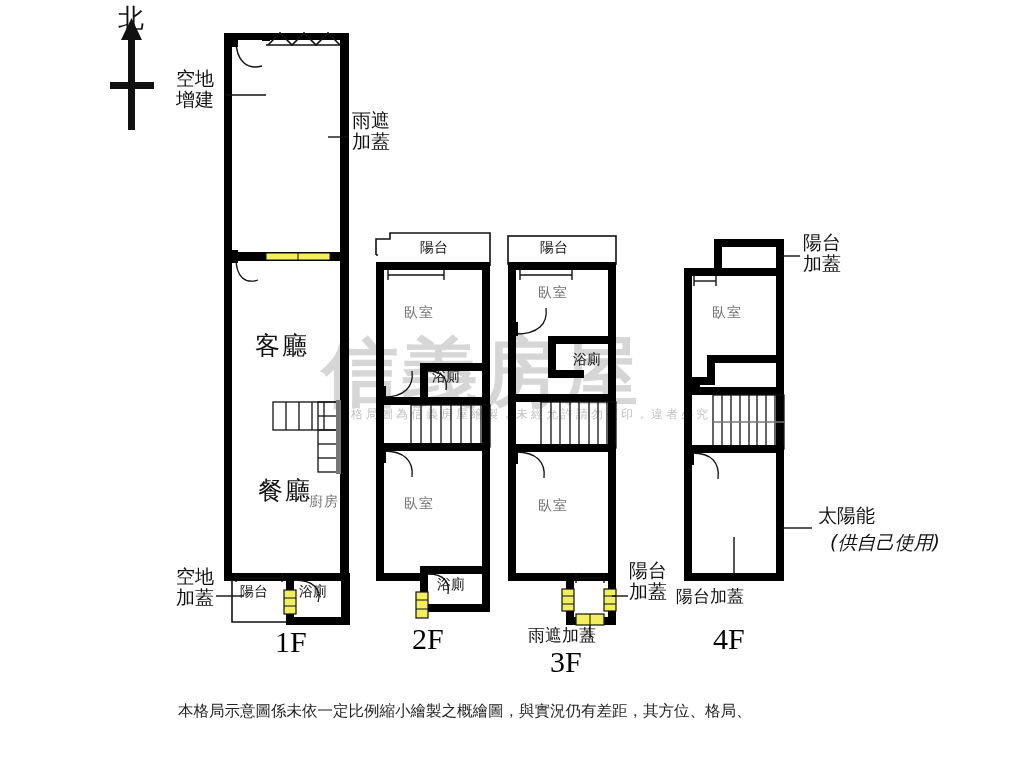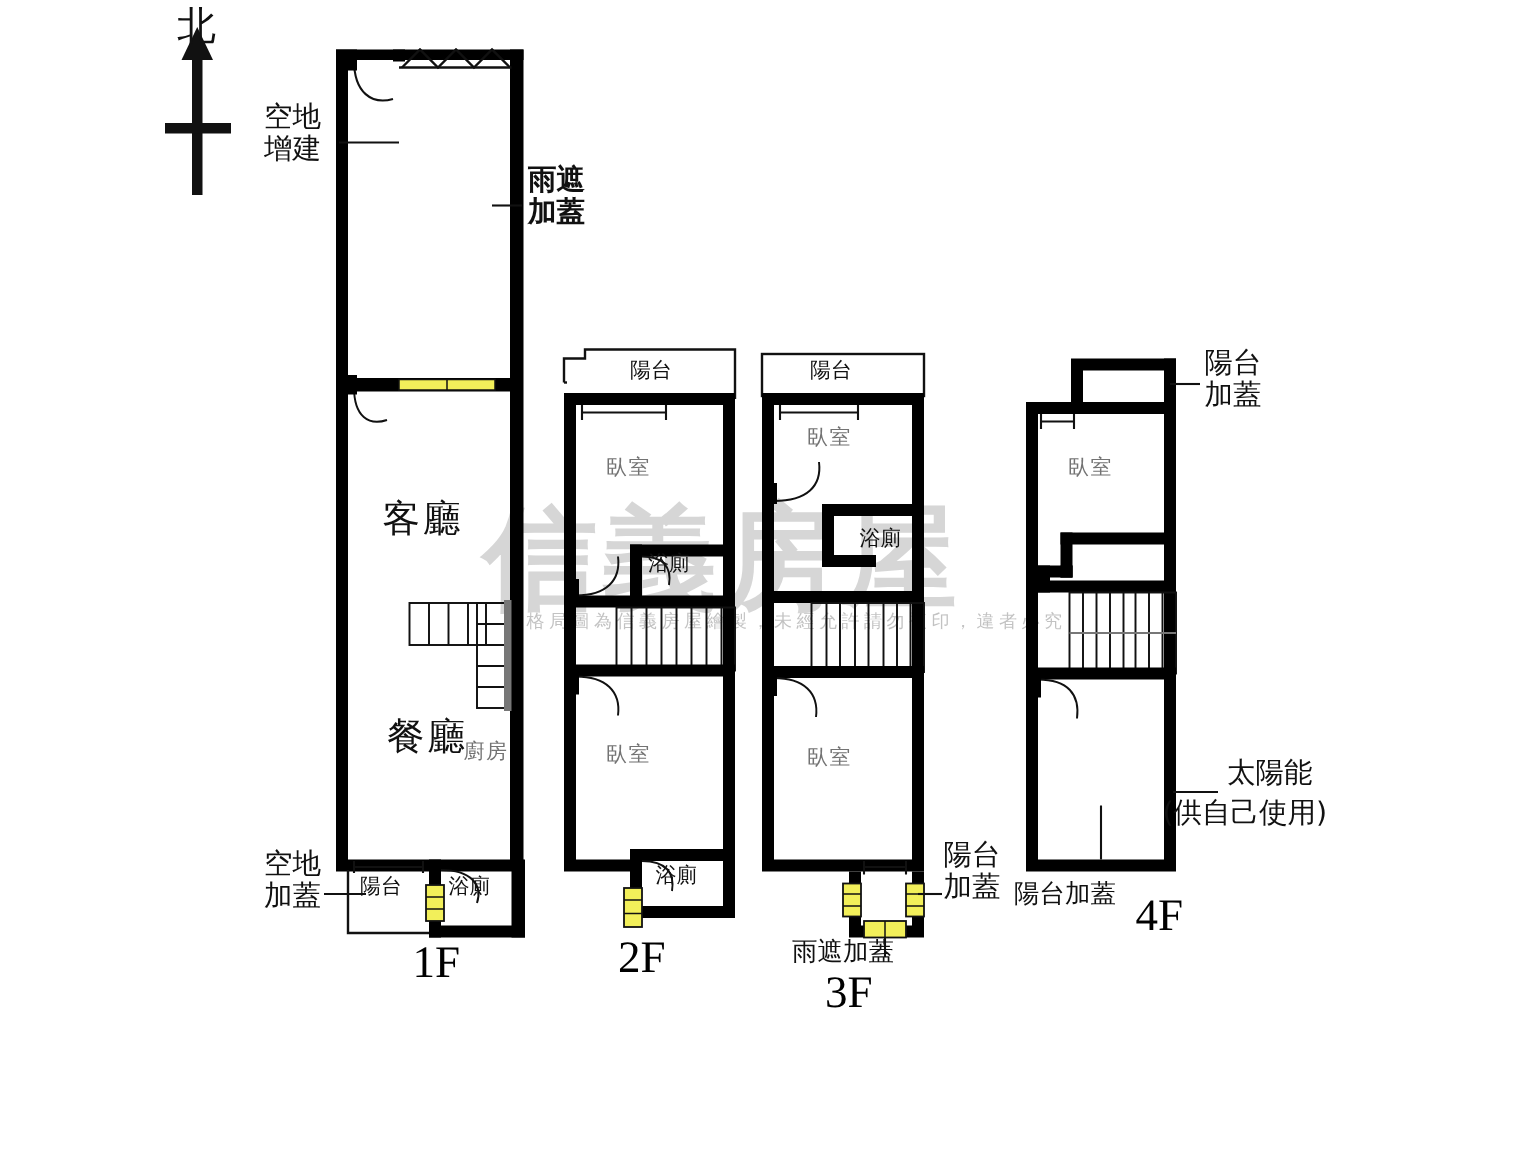--- a/index.html
+++ b/index.html
@@ -297,21 +297,21 @@
     <line x1="734" y1="537" x2="734" y2="573" stroke="#111" stroke-width="1.4"></line>
     <line x1="782" y1="528" x2="812" y2="528" stroke="#111" stroke-width="1.4"></line>
   </g>
 </svg>
 
 <div class="lbl cjk" id="compass-label" style="left:118px;top:4px;">北</div>
 
 <div class="lbl cjk callout" style="left:176px;top:68px;text-align:left;">空地
 增建</div>
 
-<div class="lbl cjk callout" style="left:352px;top:110px;text-align:right;font-weight:bold;">雨遮
+<div class="lbl cjk callout" style="left:352px;top:110px;text-align:right;">雨遮
 加蓋</div>
 
 <div class="lbl cjk room-lg" style="left:255px;top:308px;margin-top:24px;">客廳</div>
 
 <div class="lbl cjk room-lg" style="left:258px;top:477px;">餐廳</div>
 
 <div class="lbl cjk room" style="left:309px;top:492px;width:22px;text-align:center;line-height:1.35;">廚房</div>
 
 <div class="lbl cjk callout" style="left:176px;top:566px;text-align:left;">空地
 加蓋</div>
@@ -349,20 +349,21 @@
 
 <div class="lbl floorcap" style="left:550px;top:645px;">3F</div>
 
 <div class="lbl cjk callout" style="left:803px;top:232px;text-align:left;">陽台
 加蓋</div>
 
 <div class="lbl cjk room" style="left:712px;top:305px;">臥室</div>
 
 <div class="lbl cjk callout" style="left:818px;top:505px;">太陽能</div>
 
-<div class="lbl cjk callout" style="left:775px;top:532px;">(供自己使用)</div>
+<div class="lbl cjk callout" style="left:830px;top:532px;font-style:italic;">(供自己使用)</div>
 
 <div class="lbl cjk callout-sm" style="left:676px;top:587px;text-align:center;">陽台加蓋</div>
 
-<div class="lbl floorcap" style="left:713px;top:594px;margin-left:44px;">4F</div>
+<div class="lbl floorcap" style="left:713px;top:622px;">4F</div>
 
 <div id="footer">
+  <div>本格局示意圖係未依一定比例縮小繪製之概繪圖，與實況仍有差距，其方位、格局、</div>
 </div>
 
 </body></html>

